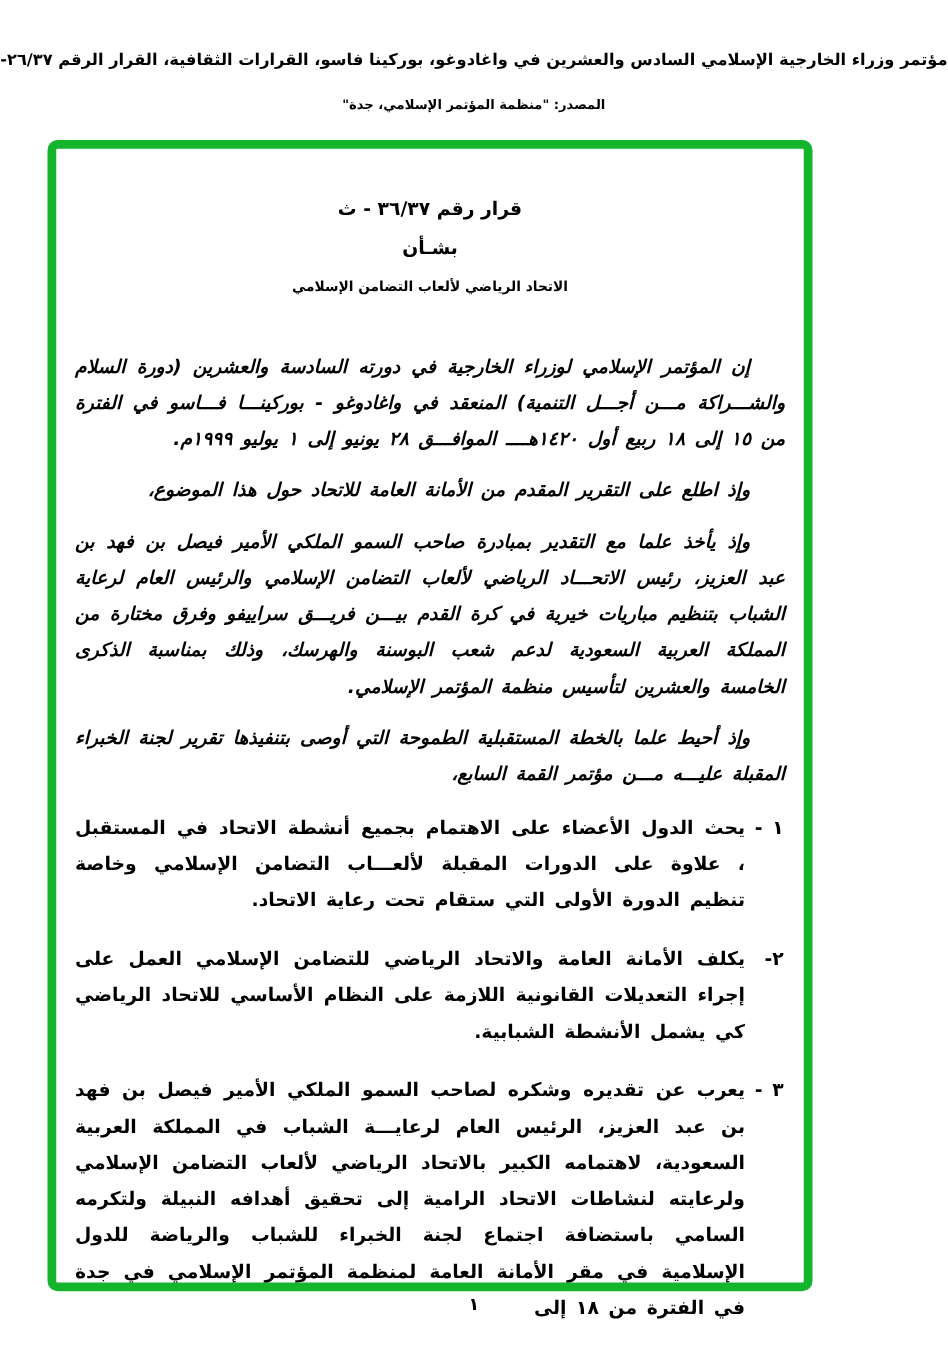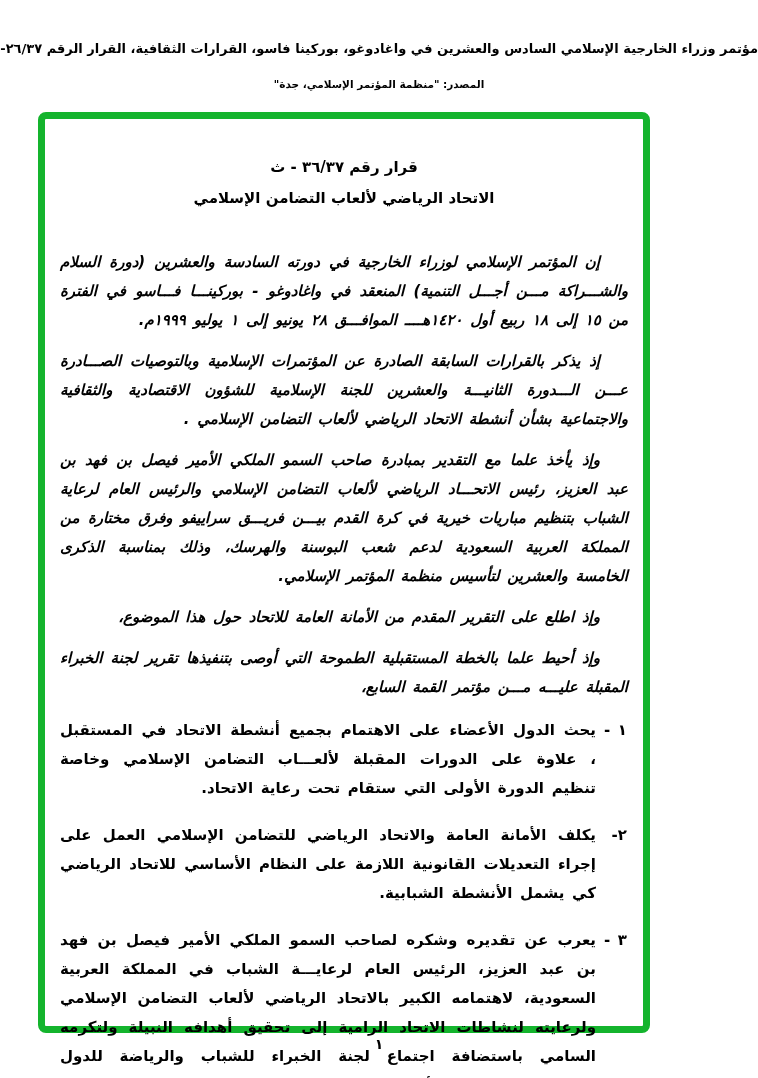--- a/index.html
+++ b/index.html
@@ -14,21 +14,21 @@
   .doc-source{
     position:absolute;top:78px;left:0;width:758px;text-align:center;
     direction:rtl;font-size:10.5px;font-weight:bold;
   }
   .green-box{
     position:absolute;top:112px;left:38px;width:612px;height:921px;
     box-sizing:border-box;border:7px solid #14b42d;border-radius:8px;
     padding:33px 15px 0 15px;direction:rtl;
   }
   .doc-title{text-align:center;font-weight:bold;font-size:15px;line-height:31px;}
-  .doc-title .t3{font-size:15px;}
+  .doc-title .t3{font-size:11px;}
   .doc-body{
     margin-top:34px;font-size:15px;font-weight:bold;line-height:29px;
     text-align:justify;word-spacing:2.5px;
   }
   .para{margin:0 0 12px 0;text-indent:28px;font-style:italic;}
   .items{margin-top:14px;}
   .item{position:relative;padding-right:32px;margin-bottom:18px;}
   .item .num{position:absolute;right:1px;top:0;}
   .page-num{
     position:absolute;top:1036px;left:0;width:758px;text-align:center;
@@ -38,33 +38,33 @@
 </head>
 <body>
 
 <div class="page">
   <div class="doc-header">مؤتمر وزراء الخارجية الإسلامي السادس والعشرين في واغادوغو، بوركينا فاسو، القرارات الثقافية، القرار الرقم ٢٦/٣٧-ث</div>
   <div class="doc-source">المصدر:  "منظمة المؤتمر الإسلامي، جدة"</div>
 
   <div class="green-box" style="border-color: rgb(20, 180, 45);">
     <div class="doc-title">
       <div>قرار رقم ٣٦/٣٧ - ث</div>
+      <div>بشـأن</div>
       <div class="t3">الاتحاد الرياضي لألعاب التضامن الإسلامي</div>
     </div>
 
     <div class="doc-body">
       <div>
 
           <p class="para">إن المؤتمر الإسلامي لوزراء الخارجية في دورته السادسة والعشرين (دورة السلام والشـــراكة مـــن أجـــل التنمية) المنعقد في واغادوغو - بوركينـــا فـــاسو في الفترة من ١٥ إلى ١٨ ربيع أول ١٤٢٠هــــ الموافـــق ٢٨ يونيو إلى ١ يوليو ١٩٩٩م.</p>
 
-          <p class="para">إذ يذكر بالقرارات السابقة الصادرة عن المؤتمرات الإسلامية وبالتوصيات الصـــادرة عـــن الـــدورة الثانيـــة والعشرين للجنة الإسلامية للشؤون الاقتصادية والثقافية والاجتماعية بشأن أنشطة الاتحاد الرياضي لألعاب التضامن الإسلامي .</p>
+
+          <p class="para">وإذ اطلع على التقرير المقدم من الأمانة العامة للاتحاد حول هذا الموضوع،</p>
 
           <p class="para">وإذ يأخذ علما مع التقدير بمبادرة صاحب السمو الملكي الأمير فيصل بن فهد بن عبد العزيز، رئيس الاتحـــاد الرياضي لألعاب التضامن الإسلامي والرئيس العام لرعاية الشباب بتنظيم مباريات خيرية في كرة القدم بيـــن فريـــق سراييفو وفرق مختارة من المملكة العربية السعودية لدعم شعب البوسنة والهرسك، وذلك بمناسبة الذكرى الخامسة والعشرين لتأسيس منظمة المؤتمر الإسلامي.</p>
-
-          <p class="para">وإذ اطلع على التقرير المقدم من الأمانة العامة للاتحاد حول هذا الموضوع،</p>
 
           <p class="para">وإذ أحيط علما بالخطة المستقبلية الطموحة التي أوصى بتنفيذها تقرير لجنة الخبراء المقبلة عليـــه مـــن مؤتمر القمة السابع،</p>
         </div>
 
       <div class="items">
 
           <div class="item">
             <span class="num">١ -</span>
             <span>يحث الدول الأعضاء على الاهتمام بجميع أنشطة الاتحاد في المستقبل ، علاوة على الدورات المقبلة لألعـــاب التضامن الإسلامي وخاصة تنظيم الدورة الأولى التي ستقام تحت رعاية الاتحاد.</span>
           </div>

